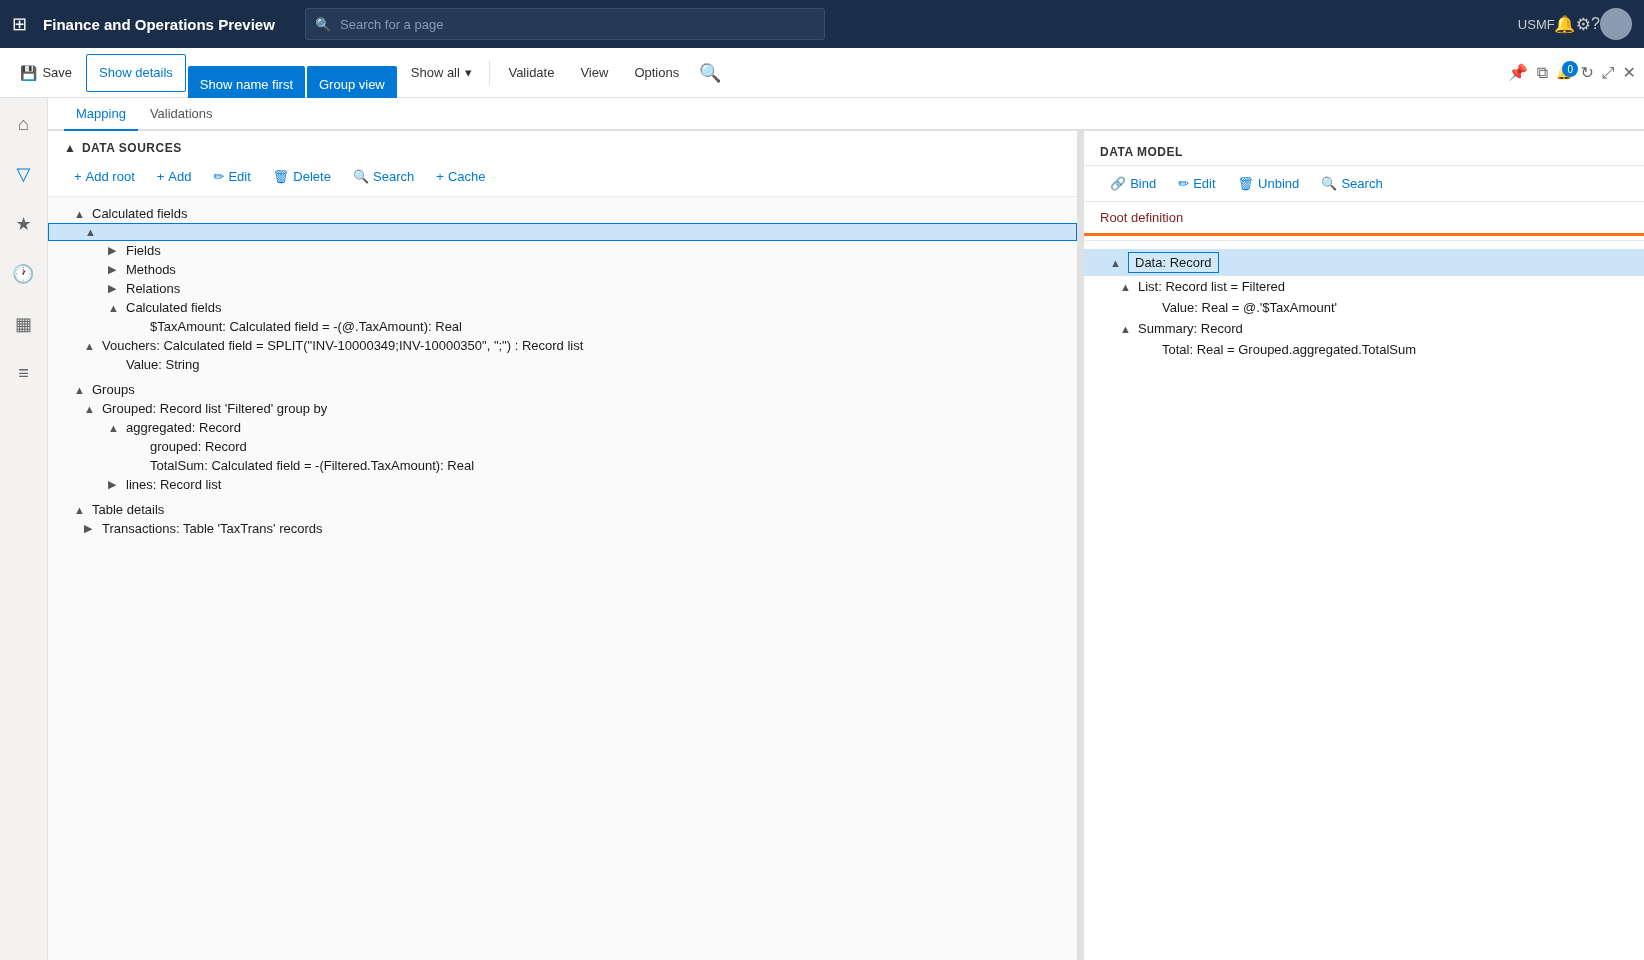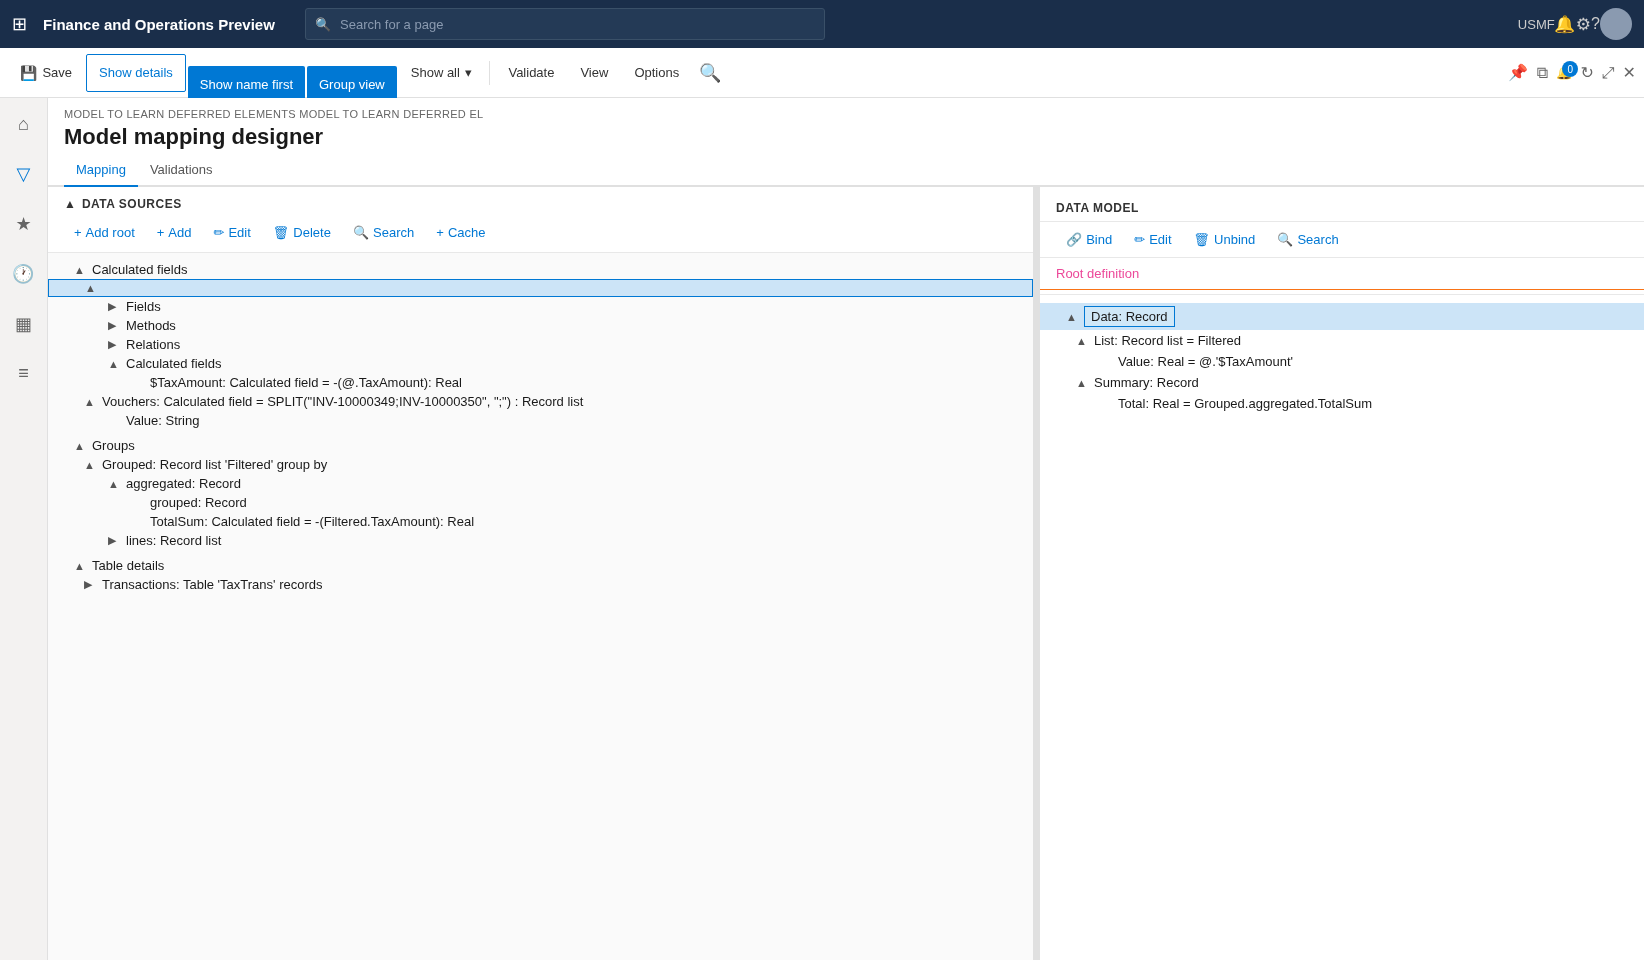--- a/index.html
+++ b/index.html
@@ -198,21 +198,21 @@
     
     .splitter {
       width: 6px;
       background: #e0e0e0;
       cursor: col-resize;
       flex-shrink: 0;
     }
 
     
     .data-model-panel {
-      width: 604px;
+      width: 560px;
       display: flex;
       flex-direction: column;
       background: white;
       overflow: hidden;
     }
     .dm-header {
       padding: 14px 16px 6px;
       font-size: 12px;
       font-weight: 700;
       color: #333;
@@ -234,22 +234,22 @@
       cursor: pointer;
       font-size: 13px;
       color: #0078d4;
       display: flex;
       align-items: center;
       gap: 4px;
     }
     .root-def {
       padding: 8px 16px;
       font-size: 13px;
-      color: #ec4899;
-      border-bottom: 1px solid #f97316;
+      color: #7f1d1d;
+      border-bottom: 3px solid #f97316;
     }
     .dm-divider { border: none; border-top: 1px solid #e8e8e8; margin: 4px 0; }
     .dm-tree { flex: 1; overflow-y: auto; padding: 4px 0; }
     .dm-tree::-webkit-scrollbar { width: 8px; }
     .dm-tree::-webkit-scrollbar-track { background: #f0f0f0; }
     .dm-tree::-webkit-scrollbar-thumb { background: #c0c0c0; border-radius: 4px; }
 
     .dm-node-row {
       display: flex;
       align-items: center;
@@ -328,24 +328,20 @@
     <span class="side-icon">⌂</span>
     <span class="side-icon active">▽</span>
     <span class="side-icon">★</span>
     <span class="side-icon">🕐</span>
     <span class="side-icon">▦</span>
     <span class="side-icon">≡</span>
   </div>
 
   <div class="main-content">
 
-    <div class="breadcrumb-area">
-      <div class="breadcrumb-text">MODEL TO LEARN DEFERRED ELEMENTS MODEL TO LEARN DEFERRED EL</div>
-      <div class="page-title">Model mapping designer</div>
-    </div>
 
     <div class="tabs-row">
       <div class="tab active">Mapping</div>
       <div class="tab">Validations</div>
     </div>
 
     <div class="designer-area">
 
       <div class="data-sources-panel">
         <div class="panel-header">

